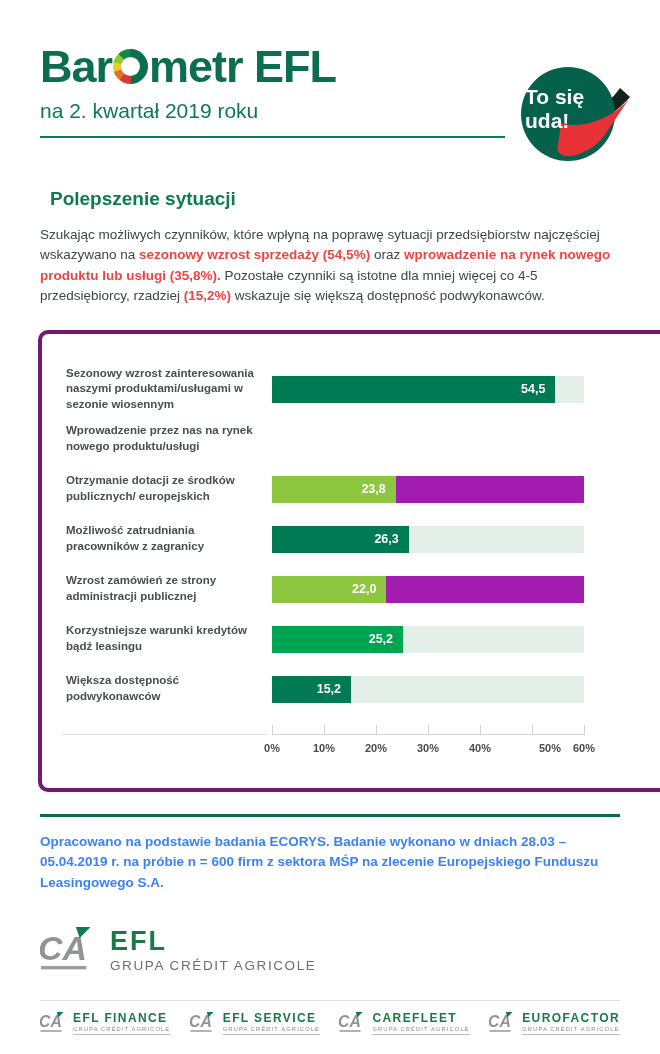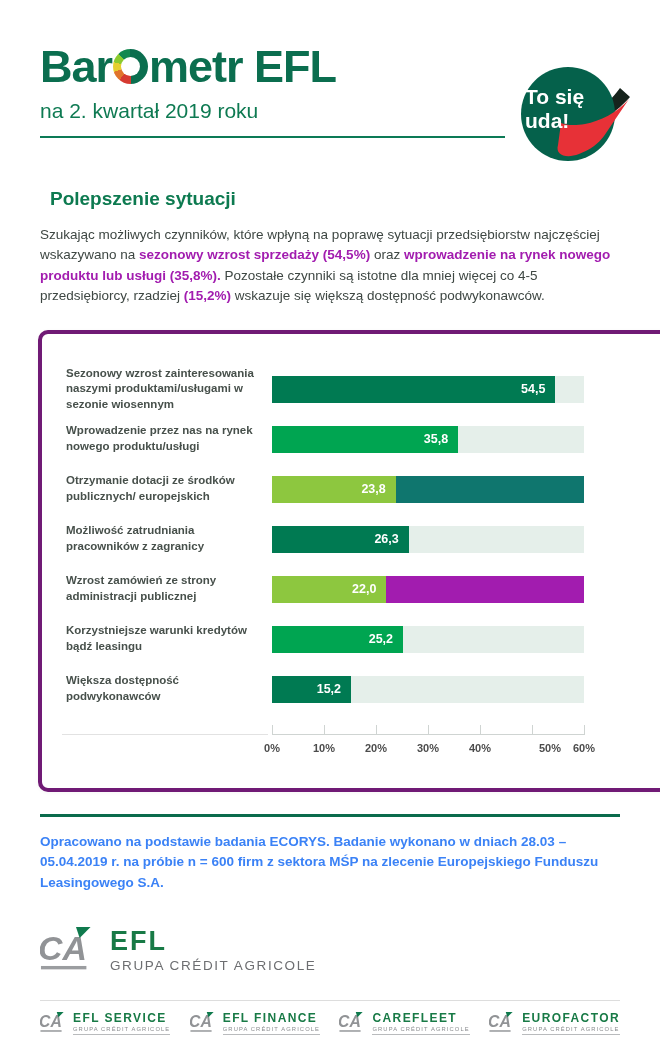--- a/index.html
+++ b/index.html
@@ -29,21 +29,21 @@
   .subtitle { margin-top:10px; font-size:21px; color:#0e7a52; }
   .header-rule { margin-top:13px; width:465px; height:2px; background:#0c7a56; }
 
   .badge { position:absolute; left:500px; top:52px; width:160px; height:120px; }
 
   
   .section-title {
     margin:50px 50px 0; font-size:19px; font-weight:700; color:#0d7a50;
   }
   .intro { margin:15px 40px 0; width:578px; font-size:13.5px; line-height:1.5; color:#3e4743; }
-  .intro b { color:#a21caf; }
+  .intro b { color:#ef4444; }
 
   
   .card {
     margin:24px 38px 0; width:644px; height:462px;
     background:#ffffff; border:4px solid #701a75; border-radius:10px;
     box-shadow:0 1px 4px rgba(0,0,0,0.04);
     padding-top:30px;
   }
   .chart-row { display:flex; align-items:center; height:50px; }
   .row-label {
@@ -125,30 +125,25 @@
     <div class="row-label">Sezonowy wzrost zainteresowania naszymi produktami/usługami w sezonie wiosennym</div>
     <div class="bar-track" style="background: rgb(229, 239, 234);">
       <div class="bar-fill" style="width: 90.8333%; background: rgb(0, 122, 82);">
         <span class="bar-value">54,5</span>
       </div>
     </div>
   </div>
 
   <div class="chart-row">
     <div class="row-label">Wprowadzenie przez nas na rynek nowego produktu/usługi</div>
-    <div class="bar-track" style="background: rgb(229, 239, 234);">
-      <div class="bar-fill" style="width: 59.6667%; background: rgb(0, 165, 81);">
-        <span class="bar-value">35,8</span>
-      </div>
-    </div>
   </div>
 
   <div class="chart-row">
     <div class="row-label">Otrzymanie dotacji ze środków publicznych/ europejskich</div>
-    <div class="bar-track" style="background: #0f766e;">
+    <div class="bar-track" style="background: #a21caf;">
       <div class="bar-fill" style="width: 39.6667%; background: rgb(141, 199, 63);">
         <span class="bar-value">23,8</span>
       </div>
     </div>
   </div>
 
   <div class="chart-row">
     <div class="row-label">Możliwość zatrudniania pracowników z zagranicy</div>
     <div class="bar-track" style="background: rgb(229, 239, 234);">
       <div class="bar-fill" style="width: 43.8333%; background: rgb(0, 122, 82);">
@@ -220,40 +215,40 @@
     </div>
   </div>
 
   <div class="partners-rule"></div>
   <div class="partners" id="partners">
   <div class="partner">
     <svg class="ca-mini">
           <use href="#ca-mark"></use>
         </svg>
     <div>
+      <div class="partner-name">EFL FINANCE</div>
+      <div class="partner-sub">GRUPA CRÉDIT AGRICOLE</div>
+    </div>
+  </div>
+
+  <div class="partner">
+    <svg class="ca-mini">
+          <use href="#ca-mark"></use>
+        </svg>
+    <div>
       <div class="partner-name">EFL SERVICE</div>
       <div class="partner-sub">GRUPA CRÉDIT AGRICOLE</div>
     </div>
   </div>
 
   <div class="partner">
     <svg class="ca-mini">
           <use href="#ca-mark"></use>
         </svg>
     <div>
-      <div class="partner-name">EFL FINANCE</div>
-      <div class="partner-sub">GRUPA CRÉDIT AGRICOLE</div>
-    </div>
-  </div>
-
-  <div class="partner">
-    <svg class="ca-mini">
-          <use href="#ca-mark"></use>
-        </svg>
-    <div>
       <div class="partner-name">CAREFLEET</div>
       <div class="partner-sub">GRUPA CRÉDIT AGRICOLE</div>
     </div>
   </div>
 
   <div class="partner">
     <svg class="ca-mini">
           <use href="#ca-mark"></use>
         </svg>
     <div>

